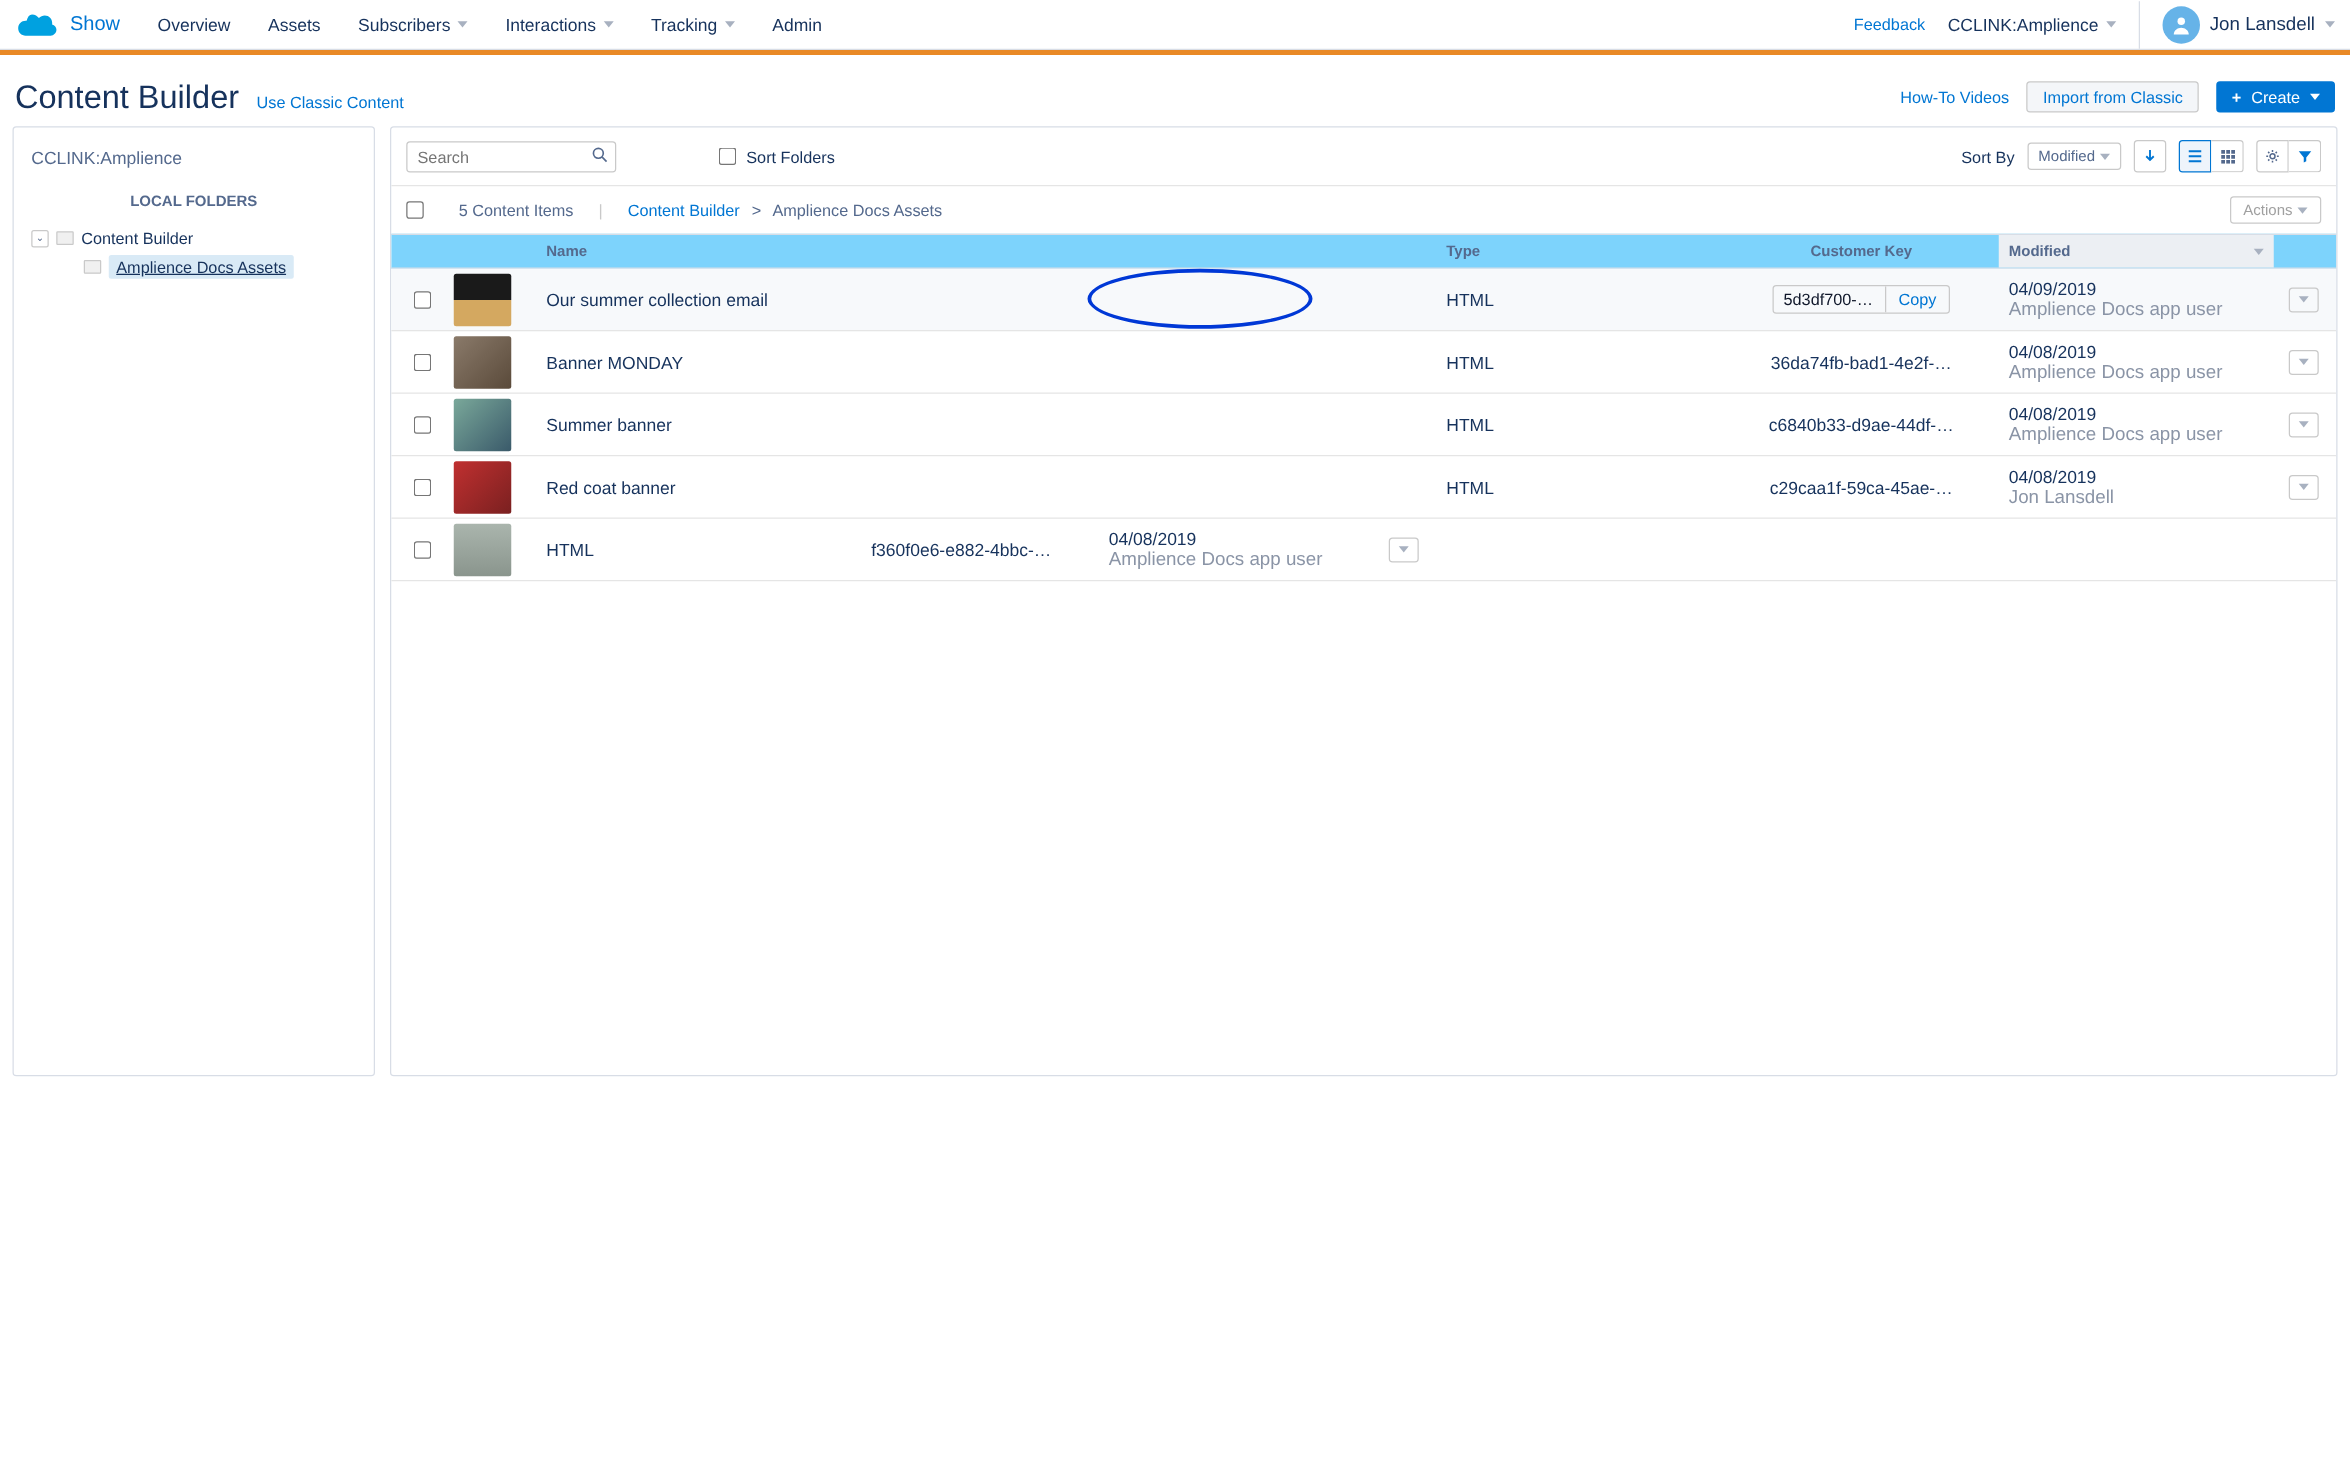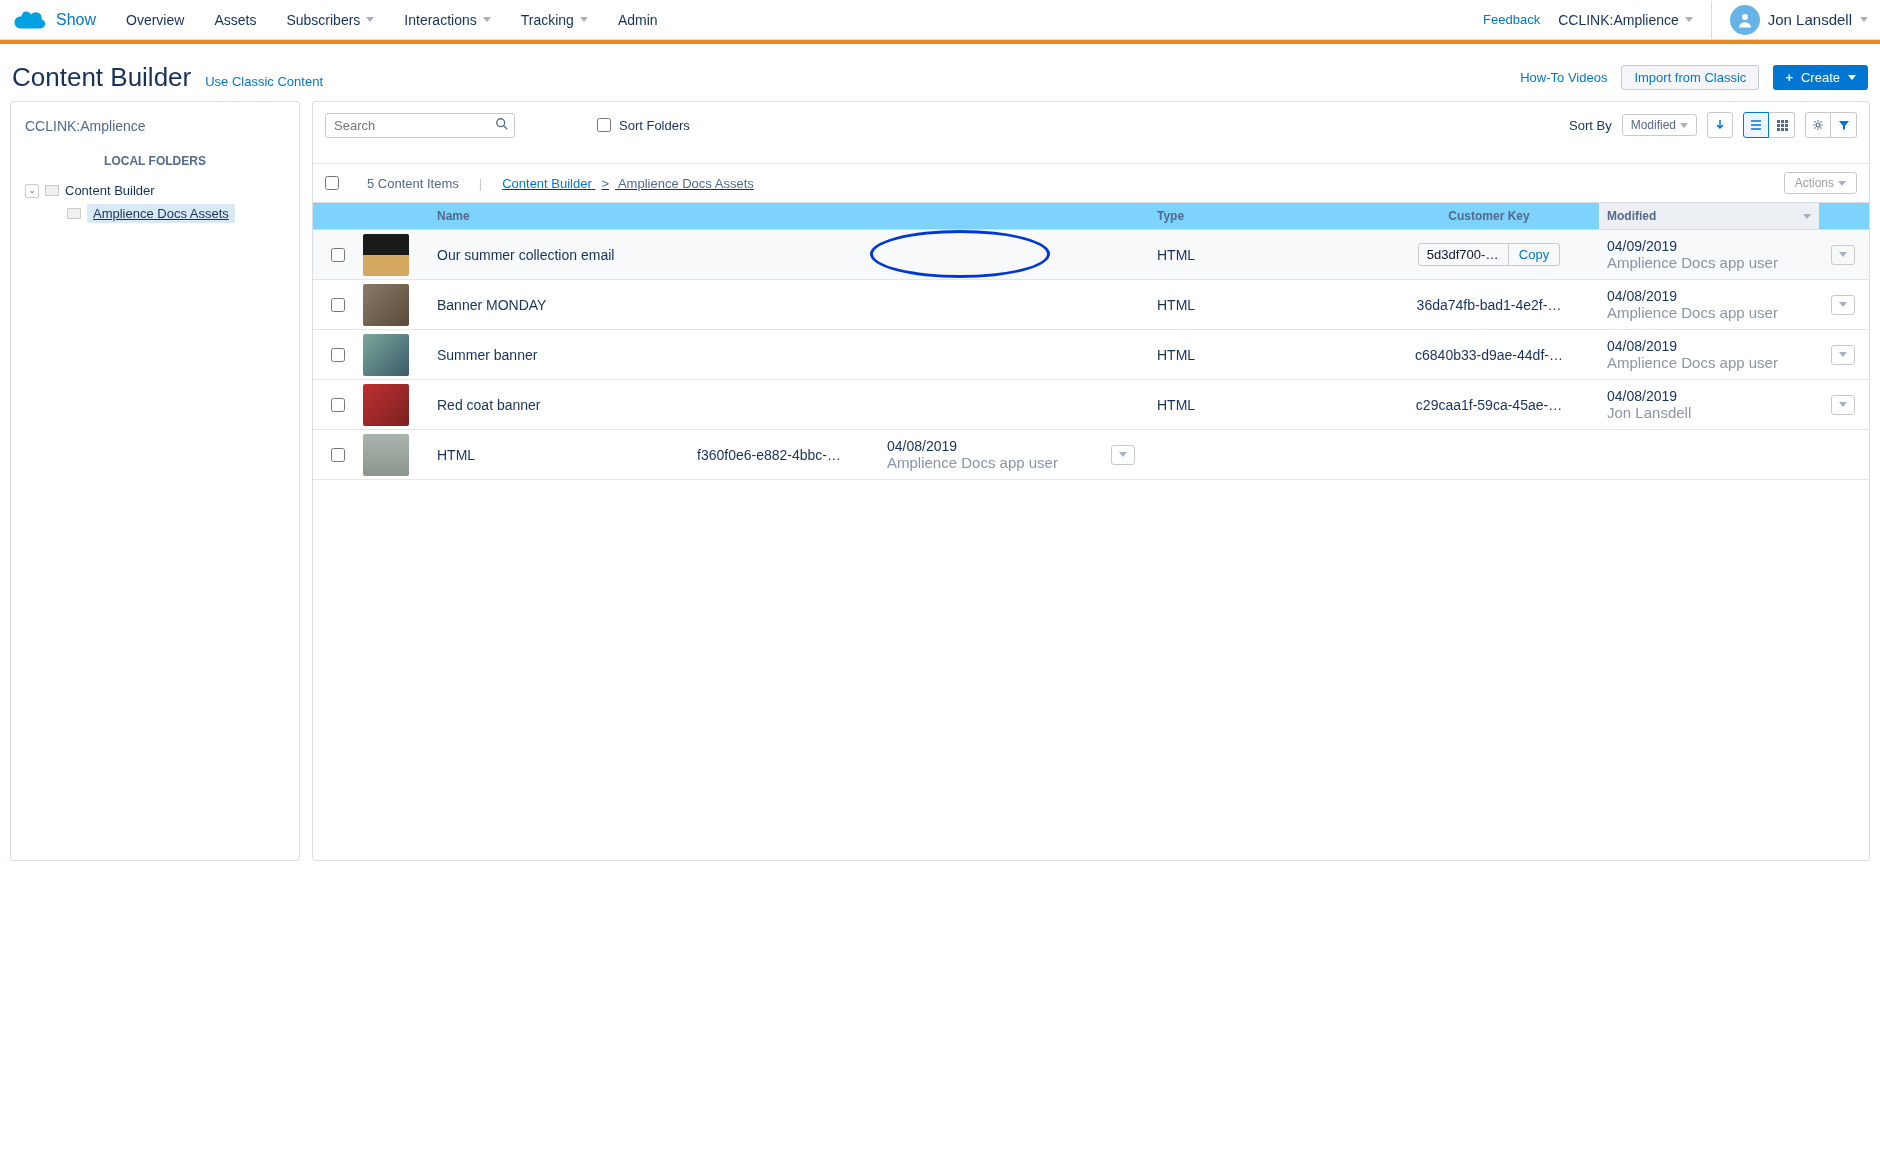--- a/index.html
+++ b/index.html
@@ -37,39 +37,39 @@
 .local-folders-h { text-align: center; font-weight: bold; font-size: 12px; color: #54698d; margin-bottom: 12px; }
 .tree-row { display: flex; align-items: center; gap: 6px; padding: 3px 0; cursor: pointer; font-size: 13px; }
 .tree-toggle { width: 14px; height: 14px; border: 1px solid #c9c9c9; border-radius: 2px; display: flex; align-items: center; justify-content: center; font-size: 8px; color: #54698d; }
 .folder-icon { width: 14px; height: 11px; background: #f0f0f0; border: 1px solid #c9c9c9; border-radius: 1px; }
 .tree-child { margin-left: 42px; }
 .tree-child .folder-label { background: #d9eaf6; padding: 2px 6px; border-radius: 2px; text-decoration: underline; color: #16325c; }
 .tree-child-row { display: flex; align-items: center; gap: 6px; padding: 3px 0; cursor: pointer; }
 
 .content-area { flex: 1; border: 1px solid #d8dde6; border-radius: 3px; overflow: hidden; }
 .toolbar { display: flex; align-items: center; padding: 10px 12px; gap: 24px; }
-.search-box { position: relative; width: 190px; }
+.search-box { position: relative; width: 168px; }
 .search-box input { width: 100%; padding: 4px 26px 4px 8px; border: 1px solid #c9c9c9; border-radius: 3px; font-size: 13px; }
 .search-icon { position: absolute; right: 6px; top: 4px; width: 14px; height: 14px; }
 .show-folders { display: flex; align-items: center; gap: 8px; margin-left: 58px; }
 .show-folders input { width: 14px; height: 14px; }
 .toolbar-right { margin-left: auto; display: flex; align-items: center; gap: 10px; }
 .sort-label { font-size: 13px; color: #16325c; }
 .sort-drop { border: 1px solid #c9c9c9; padding: 3px 8px; border-radius: 3px; font-size: 12px; color: #54698d; cursor: pointer; display: flex; align-items: center; gap: 4px; }
 .icon-btn { width: 26px; height: 26px; border: 1px solid #c9c9c9; border-radius: 3px; display: flex; align-items: center; justify-content: center; cursor: pointer; background: #fff; }
 .icon-btn.active { background: #eef4fb; border-color: #0176d3; }
 .icon-pair { display: flex; gap: 0; }
 .icon-pair .icon-btn:first-child { border-radius: 3px 0 0 3px; }
 .icon-pair .icon-btn:last-child { border-radius: 0 3px 3px 0; border-left: none; }
 
-.subheader { display: flex; align-items: center; padding: 8px 12px; border-top: 1px solid #e5e5e5; gap: 20px; margin-top: 15px; }
+.subheader { display: flex; align-items: center; padding: 8px 12px; border-top: 1px solid #e5e5e5; gap: 20px; }
 .subheader input[type=checkbox] { width: 14px; height: 14px; margin-right: 8px; }
 .count-text { color: #54698d; font-size: 13px; }
 .divider-v { color: #c9c9c9; }
-.breadcrumb { font-size: 13px; text-decoration: underline; }
+.breadcrumb { font-size: 13px; }
 .breadcrumb .bc-link { color: #0176d3; cursor: pointer; }
 .breadcrumb .bc-sep { color: #54698d; margin: 0 6px; }
 .breadcrumb .bc-curr { color: #54698d; }
 .actions-btn { margin-left: auto; border: 1px solid #c9c9c9; padding: 3px 10px; border-radius: 3px; font-size: 12px; color: #a0a0a0; cursor: pointer; display: flex; align-items: center; gap: 4px; }
 
 .table-header { display: flex; background: #7dd3fc; border-top: 1px solid #d8dde6; border-bottom: 1px solid #d8dde6; font-size: 12px; color: #54698d; font-weight: bold; }
 .col-check { width: 50px; padding: 6px 12px; }
 .col-thumb { width: 66px; }
 .col-name { flex: 1.3; padding: 6px 8px; }
 .col-type { width: 230px; padding: 6px 8px; }

